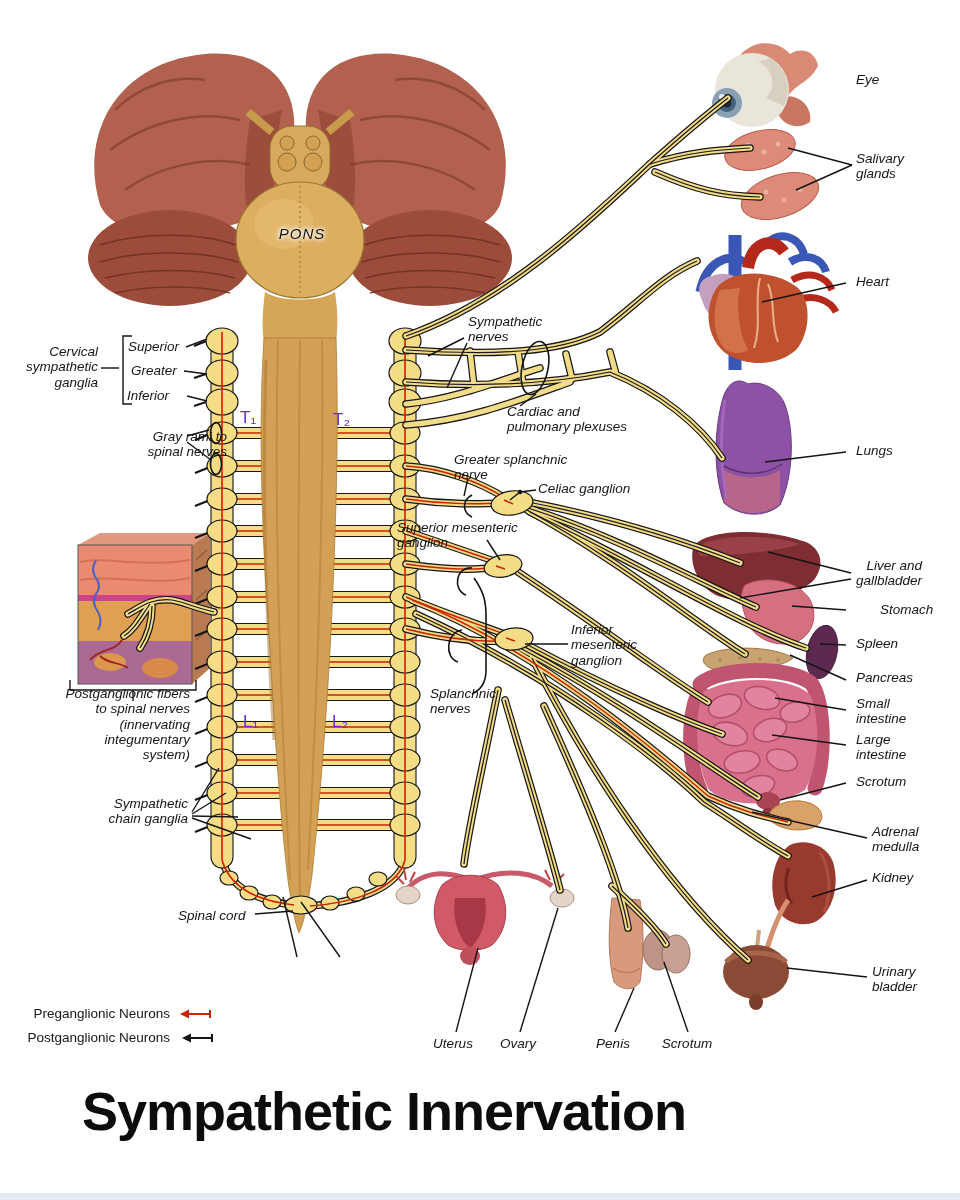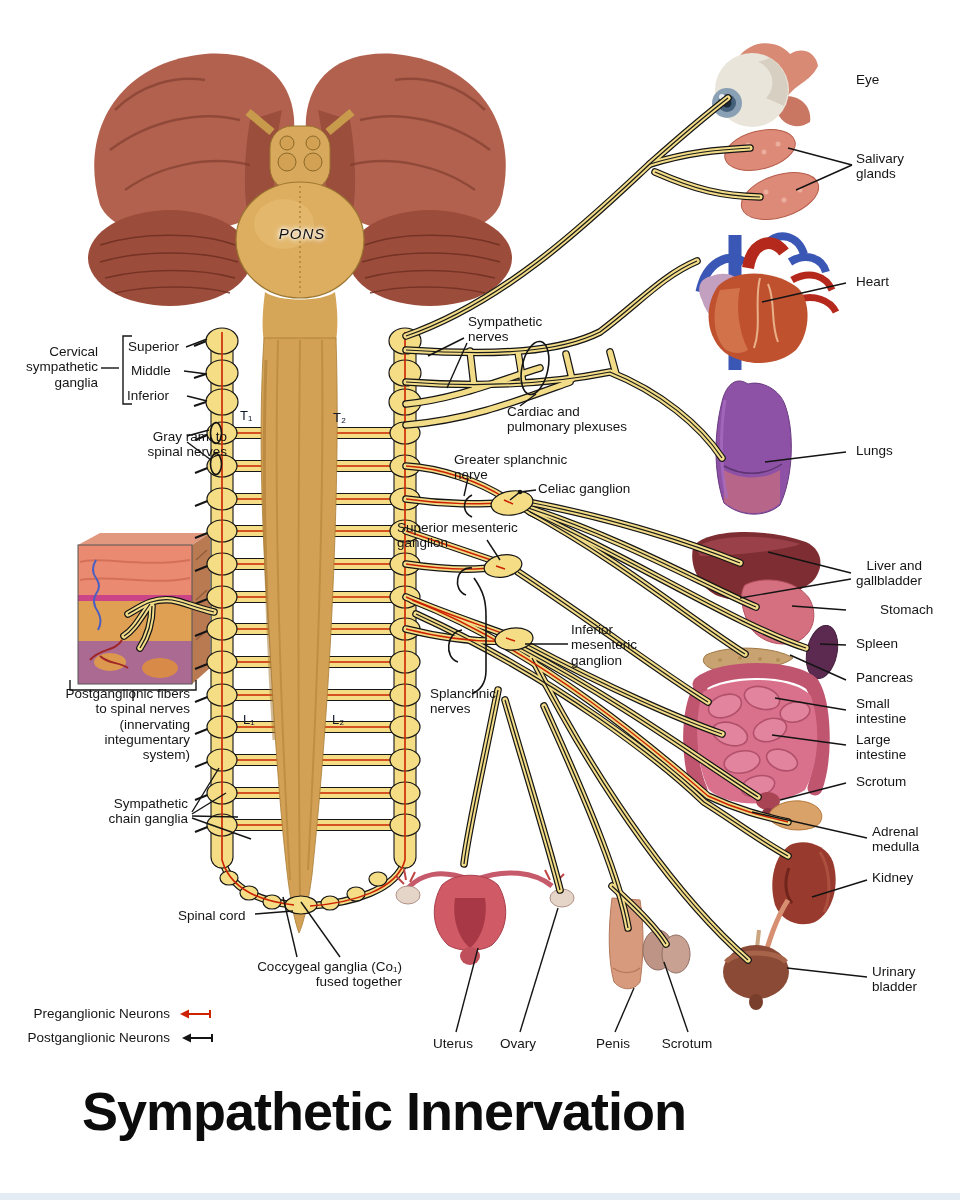--- a/index.html
+++ b/index.html
@@ -1,22 +1,22 @@
 <!DOCTYPE html>
 <html><head>
 <meta charset="utf-8">
 <style>
   html,body{margin:0;padding:0;background:#ffffff;}
   #canvas{position:relative;width:960px;height:1200px;background:#ffffff;overflow:hidden;
           font-family:"Liberation Sans","DejaVu Sans",sans-serif;color:#151515;}
   svg{position:absolute;left:0;top:0;}
-  .lbl{position:absolute;font-size:13.5px;line-height:1.13;white-space:pre-line;color:#151515;}
+  .lbl{position:absolute;font-size:13.5px;line-height:1.13;white-space:pre-line;color:#151515;font-style:italic;}
   .r{text-align:right;}
   .c{text-align:center;transform:translateX(-50%);}
-  .lvl{position:absolute;font-size:13px;color:#0f172a;text-align:center;}
+  .lvl{position:absolute;font-size:17px;color:#6d28d9;text-align:center;}
   .pons{position:absolute;font-style:italic;font-size:15px;letter-spacing:1px;color:#111;
         transform:translateX(-50%);text-shadow:0 0 3px #fff,0 0 5px #fff,0 0 7px #fff;}
   #title{position:absolute;left:0;width:768px;text-align:center;top:1080px;
          font-size:54px;font-weight:bold;letter-spacing:-1px;color:#0c0c0c;}
   .legend-row{position:absolute;font-size:13.5px;color:#151515;}
   #bottom-strip{position:absolute;left:0;bottom:0;width:960px;height:7px;background:#e3ecf4;}
   
   .nbar{fill:#f4dd84;stroke:#161616;stroke-width:1.1;}
   .bead{fill:#f4dd84;stroke:#161616;stroke-width:1.2;}
   .rline{stroke:#cc2200;stroke-width:1.6;fill:none;}
@@ -521,40 +521,38 @@
     <line x1="212" y1="1034" x2="212" y2="1042" stroke="#141414" stroke-width="2"></line>
   </g>
 </svg>
 
   <div class="pons" style="left:302px;top:225px;">PONS</div>
 
   <div class="lbl r" style="right:862px;top:344px;width:110px;">Cervical
 sympathetic
 ganglia</div>
   <div class="lbl" style="left:128px;top:339px;">Superior</div>
-  <div class="lbl" style="left:131px;top:363px;">Middle</div>
+  <div class="lbl" style="left:131px;top:363px;">Greater</div>
   <div class="lbl" style="left:127px;top:388px;">Inferior</div>
   <div class="lbl r" style="right:733px;top:429px;width:110px;">Gray rami to
 spinal nerves</div>
 
   <div class="lvl" style="left:240px;top:408px;">T₁</div>
   <div class="lvl" style="left:333px;top:410px;">T₂</div>
   <div class="lvl" style="left:243px;top:712px;">L₁</div>
   <div class="lvl" style="left:332px;top:712px;">L₂</div>
 
   <div class="lbl r" style="right:770px;top:686px;width:150px;">Postganglionic fibers
 to spinal nerves
 (innervating
 integumentary
 system)</div>
   <div class="lbl r" style="right:772px;top:796px;width:110px;">Sympathetic
 chain ganglia</div>
   <div class="lbl" style="left:178px;top:908px;">Spinal cord</div>
-  <div class="lbl r" style="right:558px;top:959px;width:170px;">Coccygeal ganglia (Co₁)
-fused together</div>
 
   <div class="lbl" style="left:468px;top:314px;">Sympathetic
 nerves</div>
   <div class="lbl" style="left:507px;top:404px;">Cardiac and
 pulmonary plexuses</div>
   <div class="lbl" style="left:454px;top:452px;">Greater splanchnic
 nerve</div>
   <div class="lbl" style="left:538px;top:481px;">Celiac ganglion</div>
   <div class="lbl" style="left:397px;top:520px;">Superior mesenteric
 ganglion</div>

